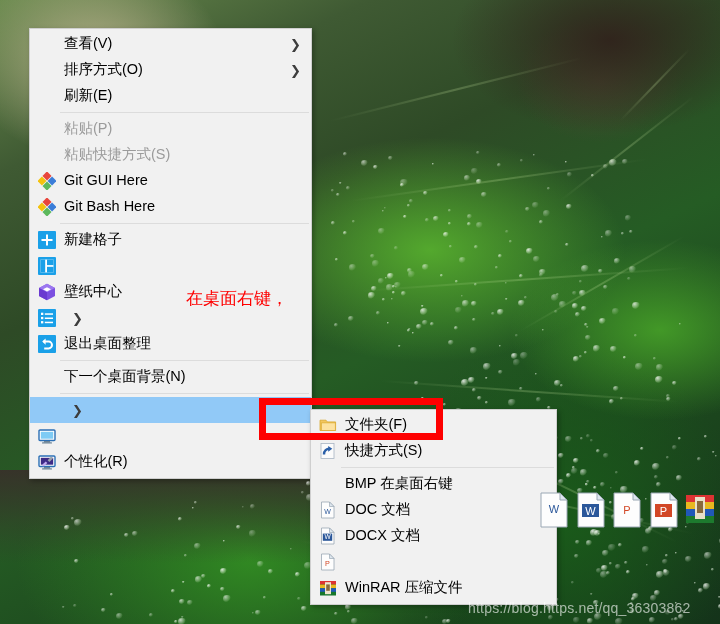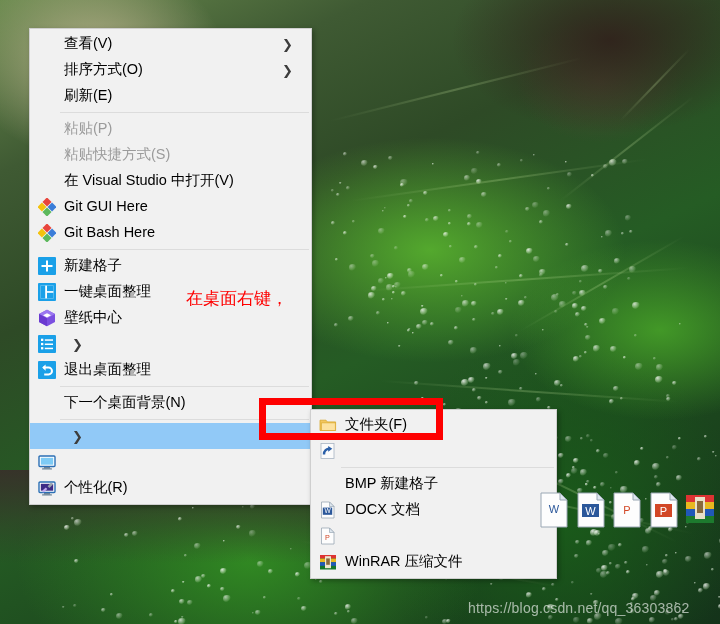--- a/index.html
+++ b/index.html
@@ -60,21 +60,21 @@
     box-sizing: border-box;
   }
   #context-menu { left: 29px; top: 28px; width: 283px; padding: 2px 0 3px 0; }
   #submenu      { left: 310px; top: 409px; width: 247px; padding: 2px 0 3px 0; }
 
   .mi {
     position: relative;
     display: flex;
     align-items: center;
     height: 26px;
-    padding: 0 14px 0 4px;
+    padding: 0 6px 0 4px;
     white-space: nowrap;
     cursor: default;
   }
   .mi .ico {
     width: 26px; min-width: 26px; height: 22px;
     display: flex; align-items: center; justify-content: center;
     margin-right: 4px;
   }
   .mi .lbl { flex: 1 1 auto; line-height: 1; padding-bottom: 1px; }
   .mi .arrow {
@@ -653,24 +653,20 @@
       <div class="sep"></div>
       <div class="mi disabled">
         <span class="ico"></span>
         <span class="lbl">粘贴(P)</span>
       </div>
       <div class="mi disabled">
         <span class="ico"></span>
         <span class="lbl">粘贴快捷方式(S)</span>
       </div>
       <div class="mi">
-        <span class="ico"></span>
-        <span class="lbl">在 Visual Studio 中打开(V)</span>
-      </div>
-      <div class="mi">
         <span class="ico">
           <svg class="ic" width="18" height="18" viewBox="0 0 18 18">
             <g transform="translate(9,9) rotate(45) translate(-9,-9)">
               <rect x="2.2" y="2.2" width="6.4" height="6.4" fill="#e8453c"></rect>
               <rect x="9.4" y="2.2" width="6.4" height="6.4" fill="#3b7dd8"></rect>
               <rect x="2.2" y="9.4" width="6.4" height="6.4" fill="#f4c20d"></rect>
               <rect x="9.4" y="9.4" width="6.4" height="6.4" fill="#5cb85c"></rect>
             </g>
           </svg>
         </span>
@@ -703,21 +699,20 @@
       <div class="mi">
         <span class="ico">
           <svg class="ic" width="18" height="18" viewBox="0 0 18 18">
             <rect x="0" y="0" width="18" height="18" rx="1" fill="#1aa0e8"></rect>
             <rect x="2.5" y="2.5" width="13" height="13" fill="#fff"></rect>
             <rect x="2.5" y="2.5" width="4.7" height="13" fill="#1aa0e8"></rect>
             <rect x="9" y="2.5" width="6.5" height="5.6" fill="#1aa0e8"></rect>
             <rect x="9" y="9.8" width="6.5" height="5.7" fill="#1aa0e8"></rect>
           </svg>
         </span>
-        <span class="lbl">一键桌面整理</span>
       </div>
       <div class="mi">
         <span class="ico">
           <svg class="ic" width="18" height="18" viewBox="0 0 18 18">
             <path d="M9 0.8L17 5v8L9 17.2 1 13V5z" fill="#7b4fe0"></path>
             <path d="M9 0.8L17 5 9 9.2 1 5z" fill="#9b77f0"></path>
             <path d="M9 9.2V17.2L1 13V5z" fill="#6a3ad0"></path>
             <path d="M9 4.2l4 2.1-4 2.1-4-2.1z" fill="#fff"></path>
           </svg>
         </span>
@@ -793,25 +788,36 @@
         <span class="lbl">文件夹(F)</span>
       </div>
       <div class="mi">
         <span class="ico">
           <svg class="ic" width="18" height="18" viewBox="0 0 18 18">
             <rect x="2" y="1.5" width="13" height="15" fill="#fbfbfb" stroke="#a7b4c2" stroke-width=".8"></rect>
             <path d="M5 12.5c0-3.8 2.6-5.8 5.4-5.8" fill="none" stroke="#2a5fa8" stroke-width="2.4"></path>
             <path d="M9.2 3.9l4.1 2.9-4.1 2.9z" fill="#2a5fa8"></path>
           </svg>
         </span>
+        <span class="lbl">快捷方式(S)</span>
       </div>
       <div class="sep"></div>
       <div class="mi">
         <span class="ico"></span>
-        <span class="lbl">BMP 新建格子</span>
+        <span class="lbl">BMP 在桌面右键</span>
+      </div>
+      <div class="mi">
+        <span class="ico">
+          <svg class="ic" width="18" height="18" viewBox="0 0 18 18">
+            <path d="M2.5 1h8l4.5 4.5V17h-12.5z" fill="#fdfdfd" stroke="#9aa7b4" stroke-width=".8"></path>
+            <path d="M10.5 1l4.5 4.5h-4.5z" fill="#dde6ee" stroke="#9aa7b4" stroke-width=".7"></path>
+            <text x="8.5" y="12.6" font-size="7" fill="#2b579a" text-anchor="middle" font-family="Liberation Sans">W</text>
+          </svg>
+        </span>
+        <span class="lbl">DOC 文档</span>
       </div>
       <div class="mi">
         <span class="ico">
           <svg class="ic" width="18" height="18" viewBox="0 0 18 18">
             <path d="M2.5 1h8l4.5 4.5V17h-12.5z" fill="#fdfdfd" stroke="#9aa7b4" stroke-width=".8"></path>
             <path d="M10.5 1l4.5 4.5h-4.5z" fill="#dde6ee" stroke="#9aa7b4" stroke-width=".7"></path>
             <rect x="3.8" y="6.6" width="9.4" height="7.2" fill="#2b579a"></rect>
             <text x="8.5" y="12.4" font-size="6.6" fill="#fff" text-anchor="middle" font-family="Liberation Sans">W</text>
           </svg>
         </span>
@@ -839,15 +845,15 @@
         </span>
         <span class="lbl">WinRAR 压缩文件</span>
       </div>
     </div>
 
   <div class="annot" id="annot-text">
     <div>在桌面右键，</div>
   </div>
   <div id="red-rect"></div>
 
-  <div id="watermark">https://blog.csdn.net/qq_36303862</div>
+  <div id="watermark">https://blog.https.net/qq_36303862</div>
 
 </div>
 
 </body></html>

